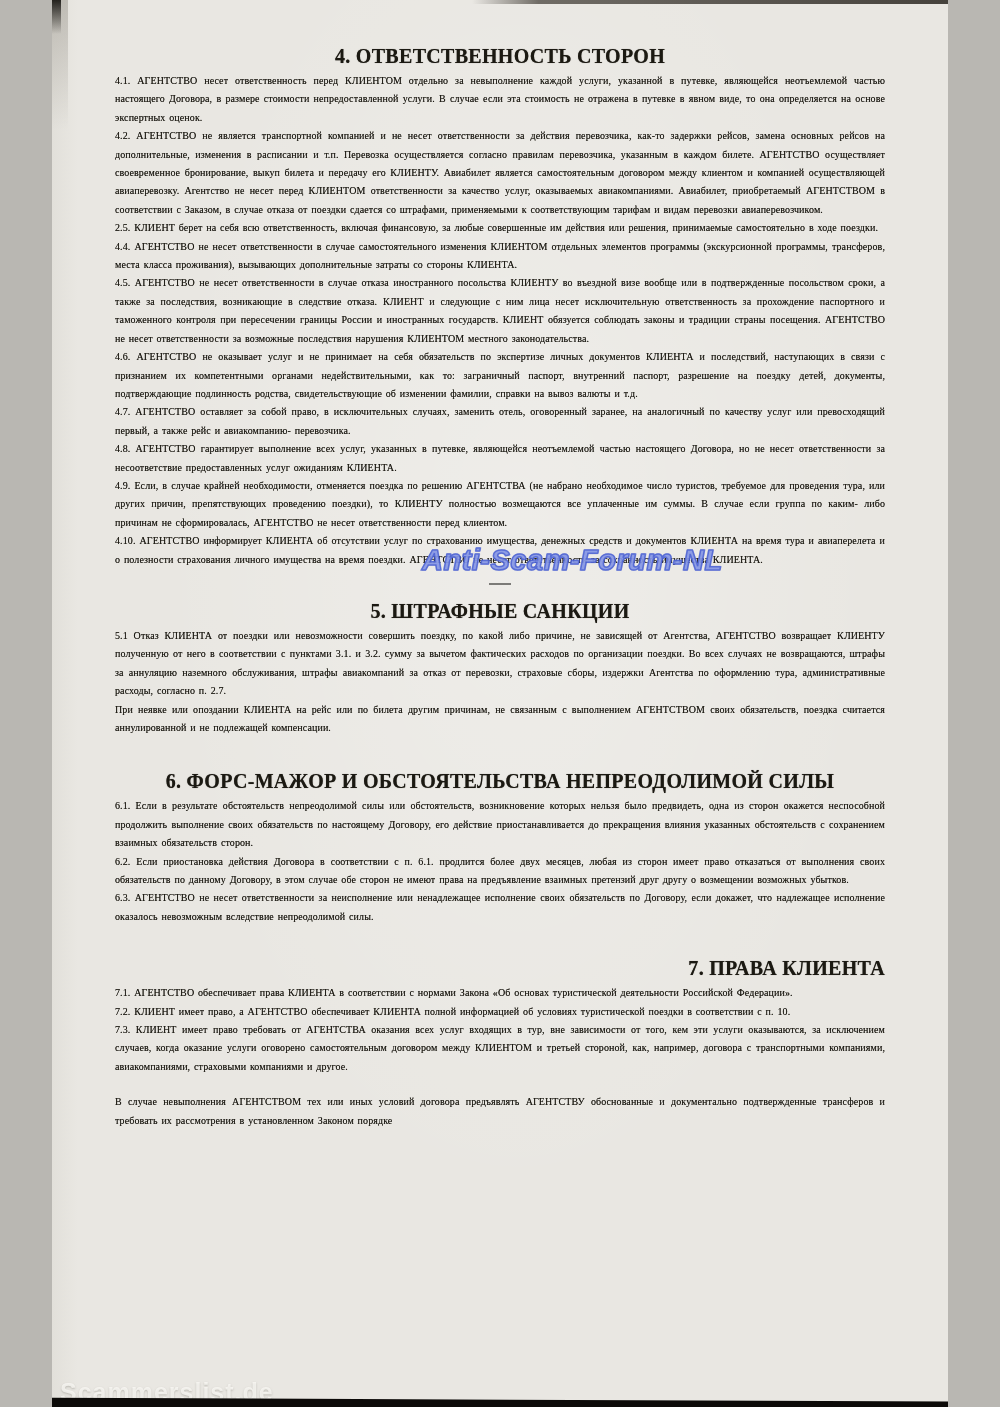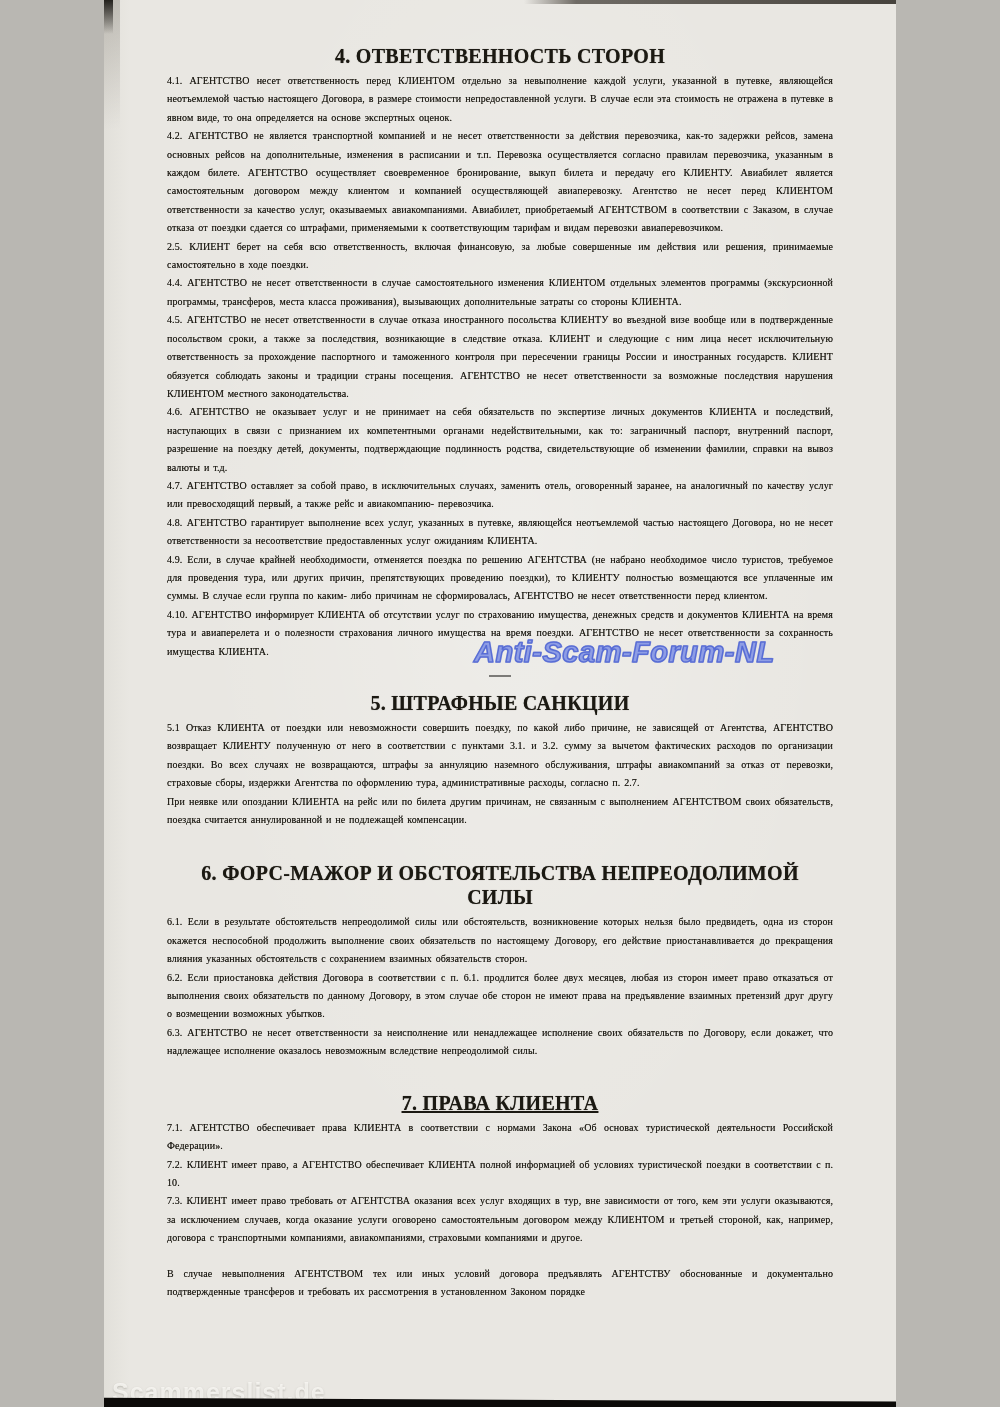--- a/index.html
+++ b/index.html
@@ -1,18 +1,18 @@
 <!DOCTYPE html>
 <html><head>
 <meta charset="utf-8">
 <style>
   html,body { margin:0; padding:0; background:#b9b7b2; }
   .page {
     position:relative;
-    width:792px; height:1407px;
+    width:896px; height:1407px;
     margin:0 auto;
     background:
       radial-gradient(ellipse at 52% 38%, rgba(255,255,255,0.25) 0%, rgba(255,255,255,0) 55%),
       linear-gradient(90deg, #e2e0da 0px, #e9e7e2 26px),
       #e9e7e2;
     overflow:hidden;
     font-family:"Liberation Serif","DejaVu Serif",serif;
     color:#1b1912;
   }
   .content { position:relative; padding:44px 63px 0 63px; z-index:1; }
@@ -25,21 +25,21 @@
     word-spacing:1.2px;
     text-shadow:0 0 0.6px rgba(25,22,15,0.65);
   }
   h2 {
     margin:0 0 4px 0;
     font-size:20px; line-height:24px;
     font-weight:bold; text-align:center;
     letter-spacing:0.3px;
     text-shadow:0 0 0.7px rgba(25,22,15,0.7);
   }
-  h2.left { text-align:center;text-decoration:underline; }
+  h2.left { text-align:right; }
   .t5 { margin-top:14px;text-align:center; }
   .t6 { margin-top:32px; }
   .t7 { margin-top:30px; }
   p.spaced { margin-top:17px; }
 
   .wm-center {
     position:relative;
     margin:-26px 0 0 307px;
     width:max-content; height:34px;
     font-family:"Liberation Sans","DejaVu Sans",sans-serif;

